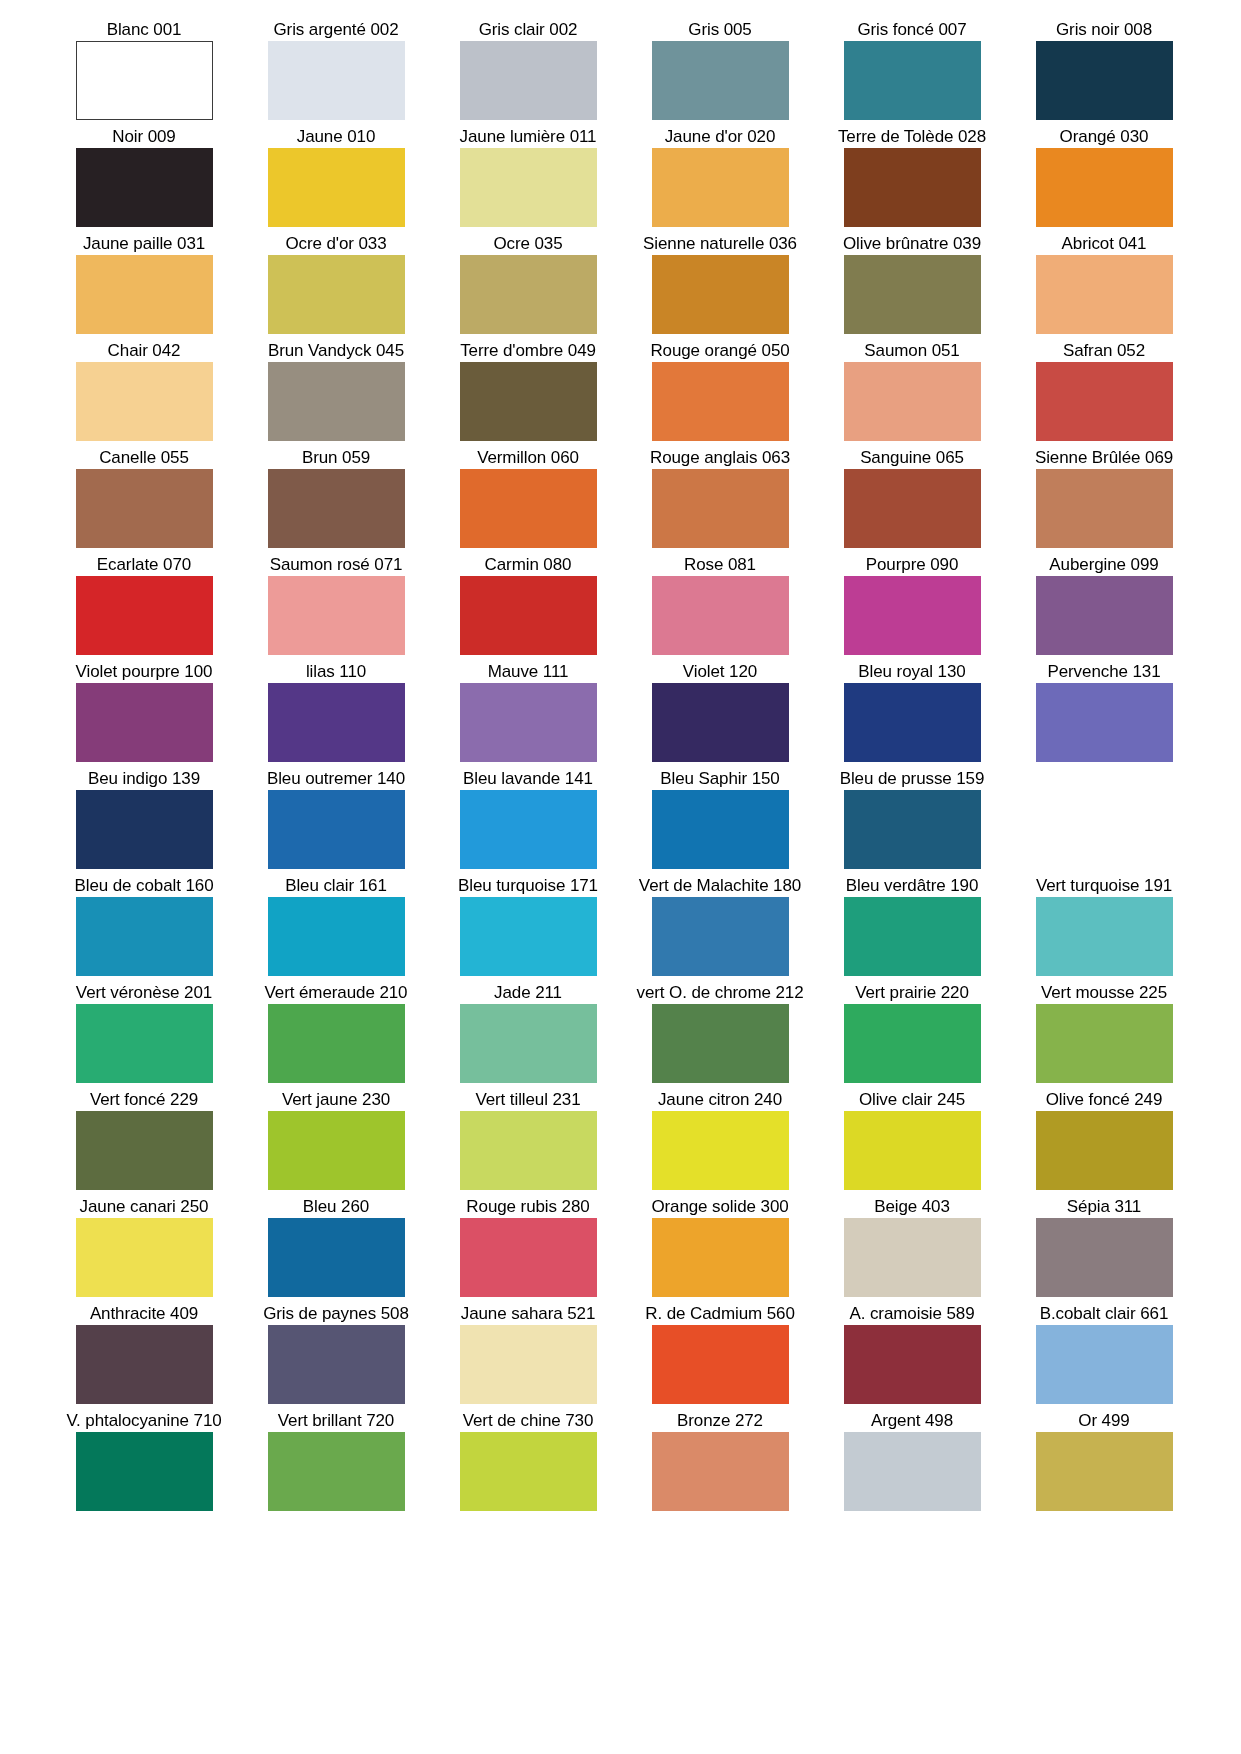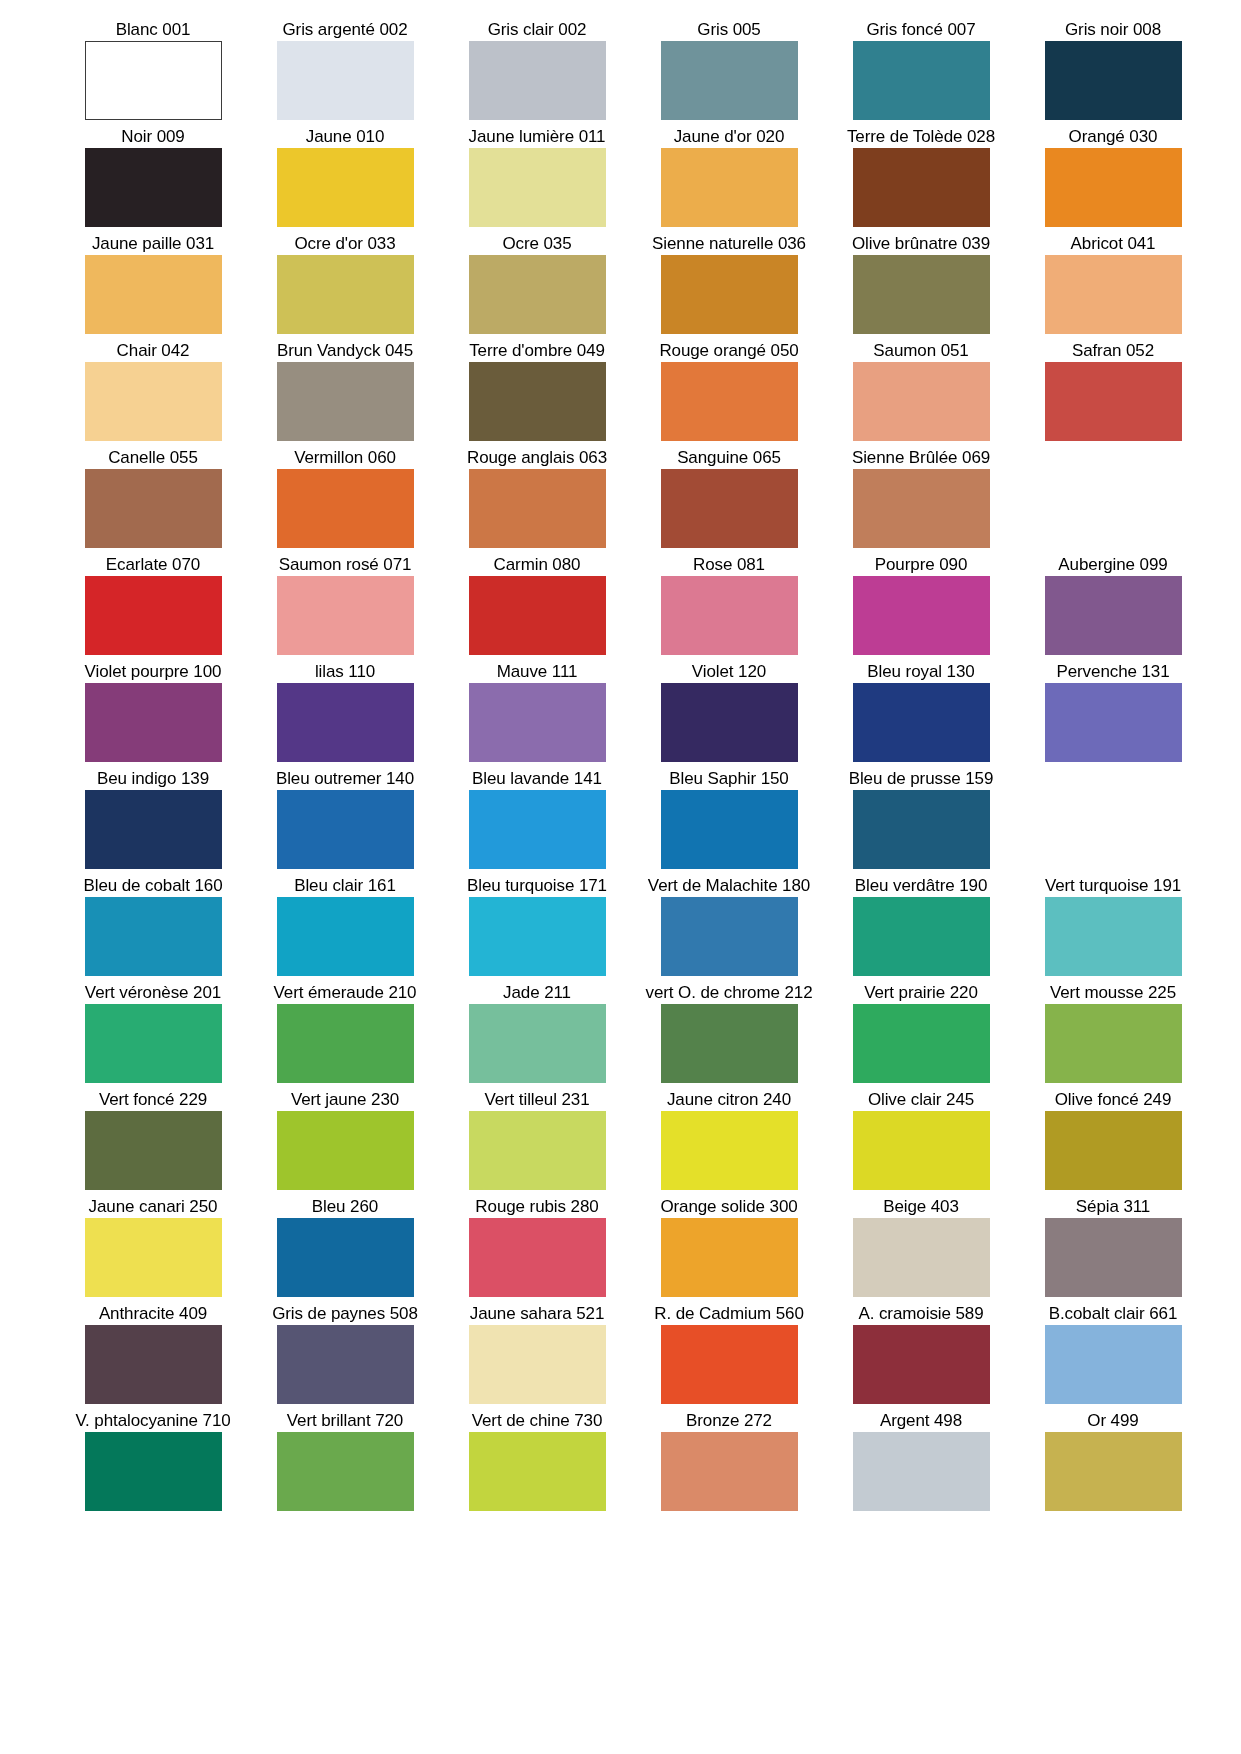--- a/index.html
+++ b/index.html
@@ -16,21 +16,21 @@
     overflow: hidden;
   }
   #chart {
     width: 1241px;
     padding: 18px 60px 0 60px;
     box-sizing: border-box;
   }
   .swatch-row {
     display: flex;
     width: 1121px;
-    margin: 0 0 5px 13px;
+    margin: 0 0 5px 4px;
   }
   .swatch-cell {
     width: 160px;
     margin-right: 32px;
     display: flex;
     flex-direction: column;
     align-items: center;
   }
   .swatch-cell:last-child {
     margin-right: 0;
@@ -161,20 +161,24 @@
         <div class="swatch-label">Safran 052</div>
         <div class="swatch-chip" style="background-color: rgb(200, 75, 68);"></div>
       </div>
     </div>
     <div class="swatch-row">
       <div class="swatch-cell">
         <div class="swatch-label">Canelle 055</div>
         <div class="swatch-chip" style="background-color: rgb(162, 106, 78);"></div>
       </div>
       <div class="swatch-cell">
+        <div class="swatch-label">Brun 059</div>
+        <div class="swatch-chip" style="background-color: rgb(127, 90, 73);"></div>
+      </div>
+      <div class="swatch-cell">
         <div class="swatch-label">Vermillon 060</div>
         <div class="swatch-chip" style="background-color: rgb(224, 106, 44);"></div>
       </div>
       <div class="swatch-cell">
         <div class="swatch-label">Rouge anglais 063</div>
         <div class="swatch-chip" style="background-color: rgb(204, 119, 70);"></div>
       </div>
       <div class="swatch-cell">
         <div class="swatch-label">Sanguine  065</div>
         <div class="swatch-chip" style="background-color: rgb(162, 75, 53);"></div>

